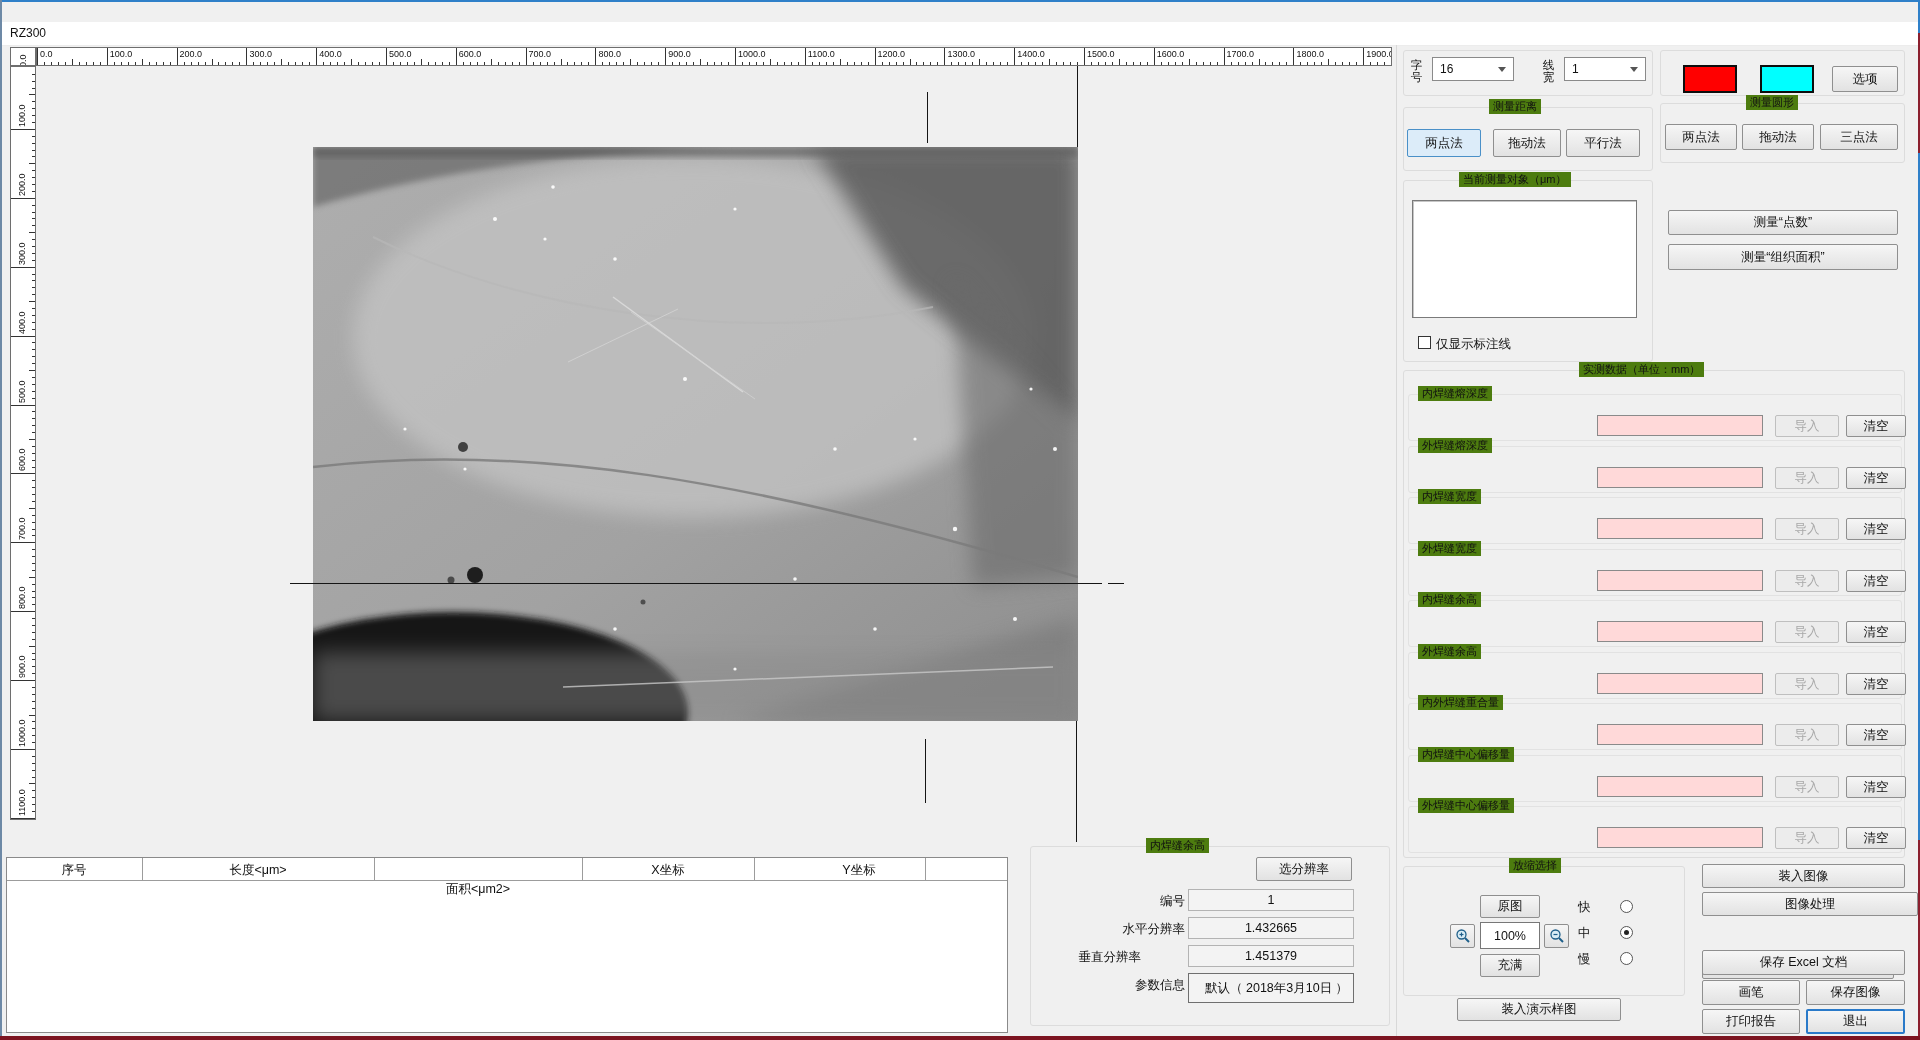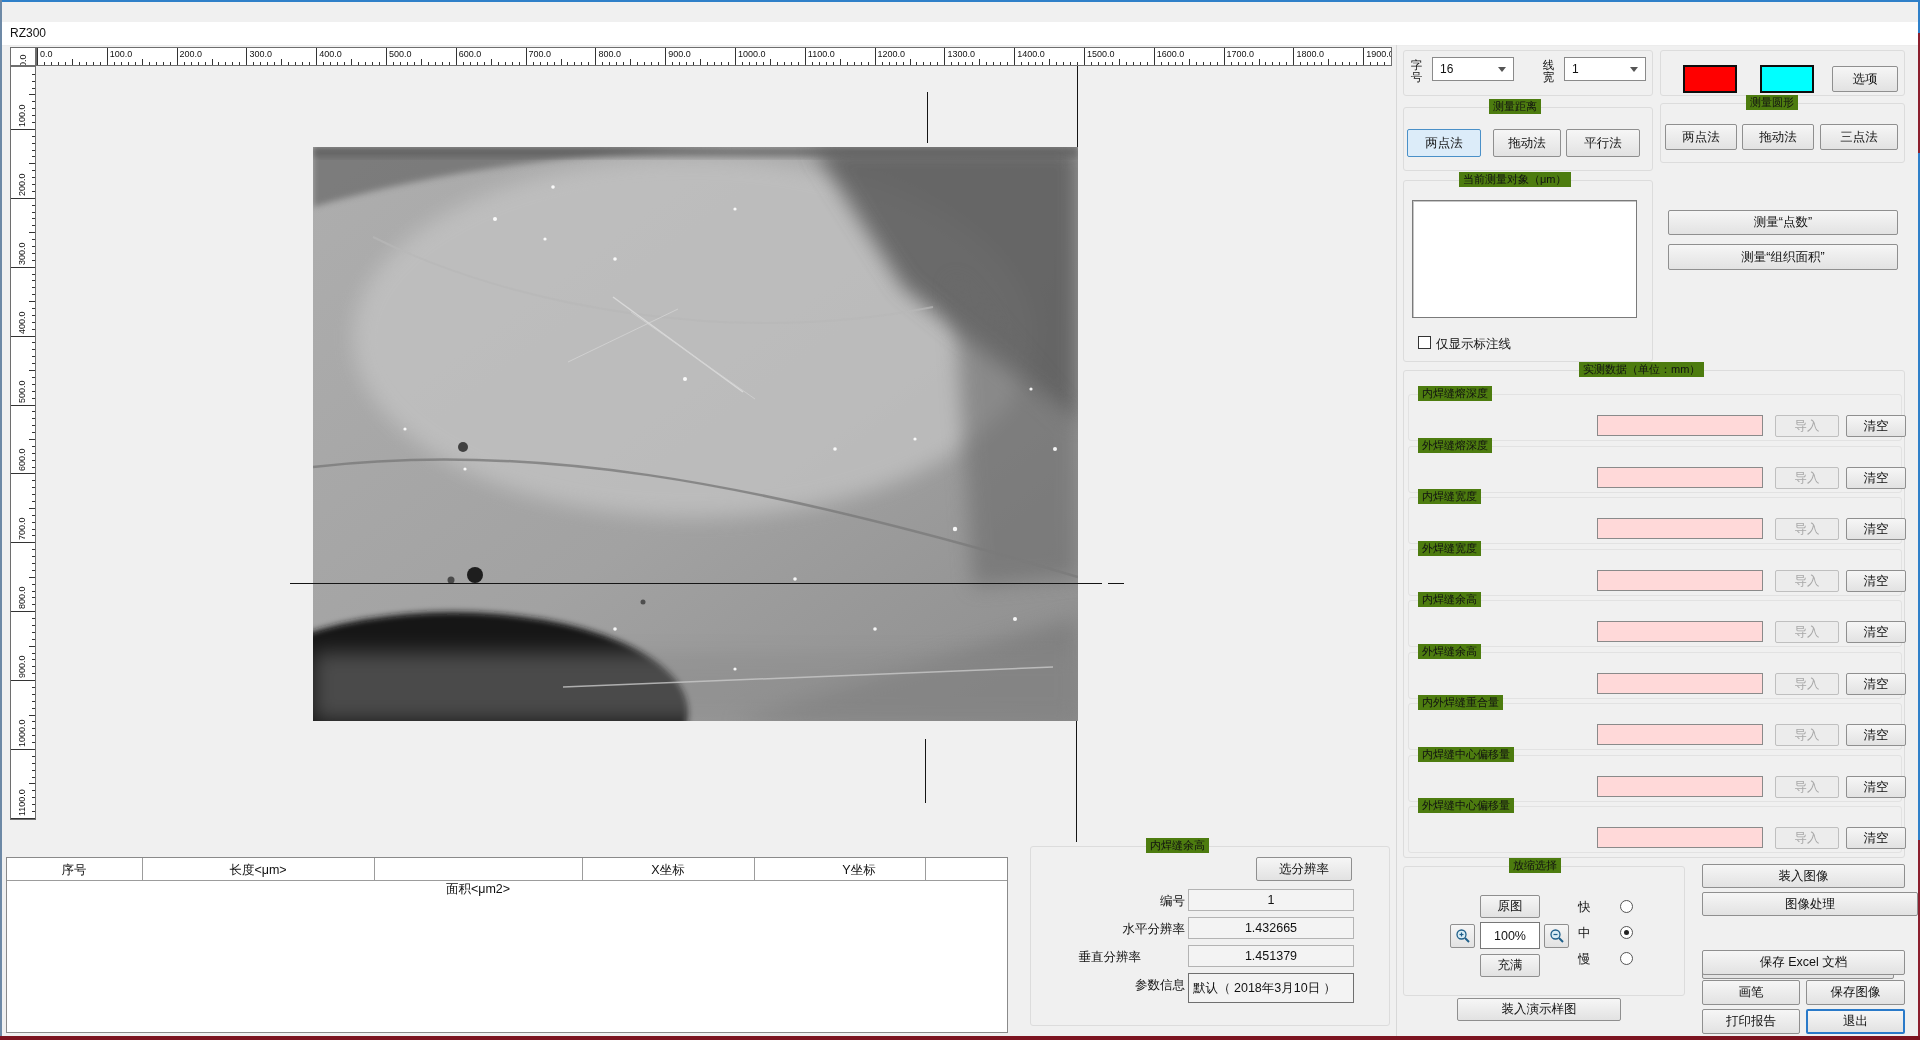--- a/index.html
+++ b/index.html
@@ -47,21 +47,21 @@
   .radio{width:13px;height:13px;border-radius:50%;background:#fff;border:1px solid #555;box-sizing:border-box}
   .radio.sel::after{content:"";position:absolute;left:3px;top:3px;width:5px;height:5px;border-radius:50%;background:#222}
   .hintbar{background:#fafafa;border:1px solid #8a8a8a;font-size:12.5px;display:flex;align-items:center;
            padding-left:7px;box-sizing:border-box}
   .dtable{background:#fff;border:1px solid #8a8a8a;box-sizing:border-box}
   .th{position:absolute;top:4px;font-size:12.5px;transform:translateX(-50%);white-space:nowrap}
   .tsep{position:absolute;top:0;width:1px;height:22px;background:#9c9c9c}
   .thline{position:absolute;left:0;top:22px;width:100%;height:1px;background:#9c9c9c}
   .field{background:#f3f3f3;border:1px solid #b3b3b3;font-size:12.5px;display:flex;align-items:center;
          justify-content:center;box-sizing:border-box;white-space:nowrap}
-  .field.info{border:1px solid #6f6f6f;justify-content:flex-start;padding-left:4px}
+  .field.info{border:1px solid #6f6f6f;justify-content:flex-start;padding-left:16px}
   .flabel{position:absolute;font-size:12.5px;text-align:right;white-space:nowrap}
   .mark{position:absolute;background:#151515}
   .panel-sep{position:absolute;background:#d8d8d8}
 </style>
 </head>
 <body>
 
 <div id="app">
 
   <div class="abs menubar">

